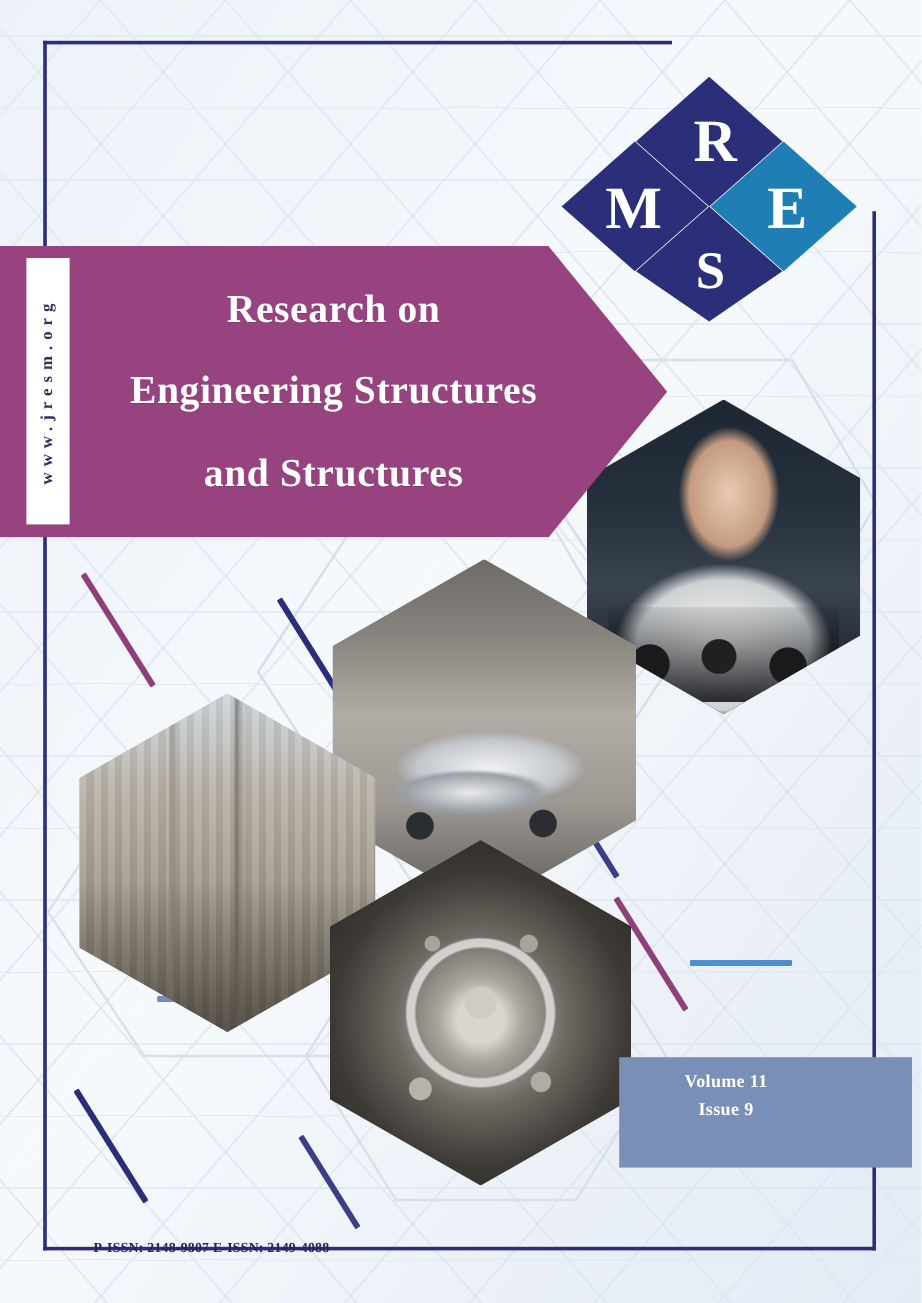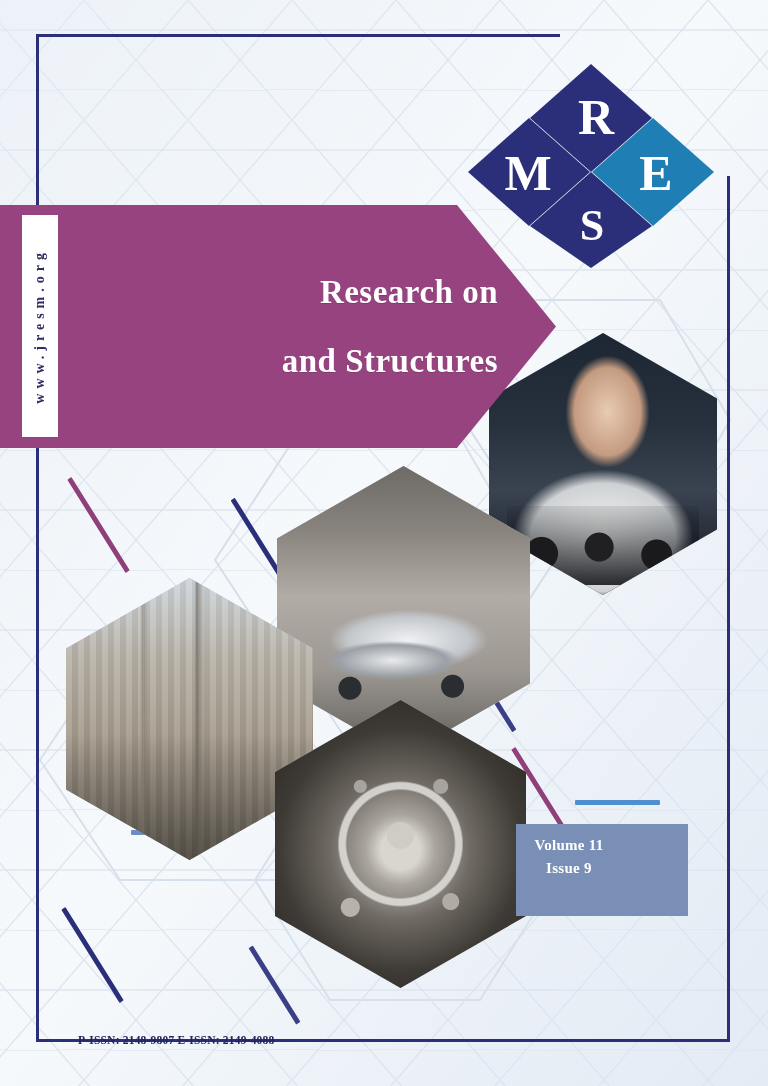--- a/index.html
+++ b/index.html
@@ -67,21 +67,21 @@
   }
   .title-text {
     position: absolute;
     left: 62px;
     top: 20px;
     width: 440px;
     height: 203px;
     display: flex;
     flex-direction: column;
     justify-content: center;
-    align-items: flex-end;
+    align-items: center;
     gap: 34px;
     color: #ffffff;
     text-align: center;
   }
   .title-line {
     font-size: 33px;
     font-weight: bold;
     letter-spacing: 0.5px;
     line-height: 1.05;
     text-shadow: 0 1px 0 rgba(0,0,0,0.12);
@@ -206,22 +206,22 @@
     z-index: 3;
     height: 5px;
     border-radius: 1px;
   }
 
   
   .volume-box {
     position: absolute;
     z-index: 7;
     left: 516px;
-    top: 824px;
-    width: 172px;
+    top: 881px;
+    width: 244px;
     height: 92px;
     background: #7a8fb5;
     color: #ffffff;
     padding: 10px 0 0 0;
     box-sizing: border-box;
   }
   .volume-box div {
     font-family: "Liberation Serif", serif;
     font-weight: bold;
     font-size: 15px;
@@ -303,20 +303,21 @@
       <text x="62" y="130" font-family="Liberation Serif, serif" font-size="50" font-weight="bold" fill="#ffffff" text-anchor="middle">M</text>
       <text x="190" y="130" font-family="Liberation Serif, serif" font-size="50" font-weight="bold" fill="#ffffff" text-anchor="middle">E</text>
       <text x="126" y="180" font-family="Liberation Serif, serif" font-size="44" font-weight="bold" fill="#ffffff" text-anchor="middle">S</text>
     </svg>
   </div>
 
   <div class="title-banner">
     <div class="shape"></div>
     <div class="title-text">
       <div class="title-line">Research on</div>
+      <div class="title-line">Engineering Structures</div>
       <div class="title-line">and Structures</div>
     </div>
   </div>
 
   <div class="url-strip">
     <span>www.jresm.org</span>
   </div>
 
   <div class="hex-photo" id="photo-researcher">
     <div class="inner"></div>

